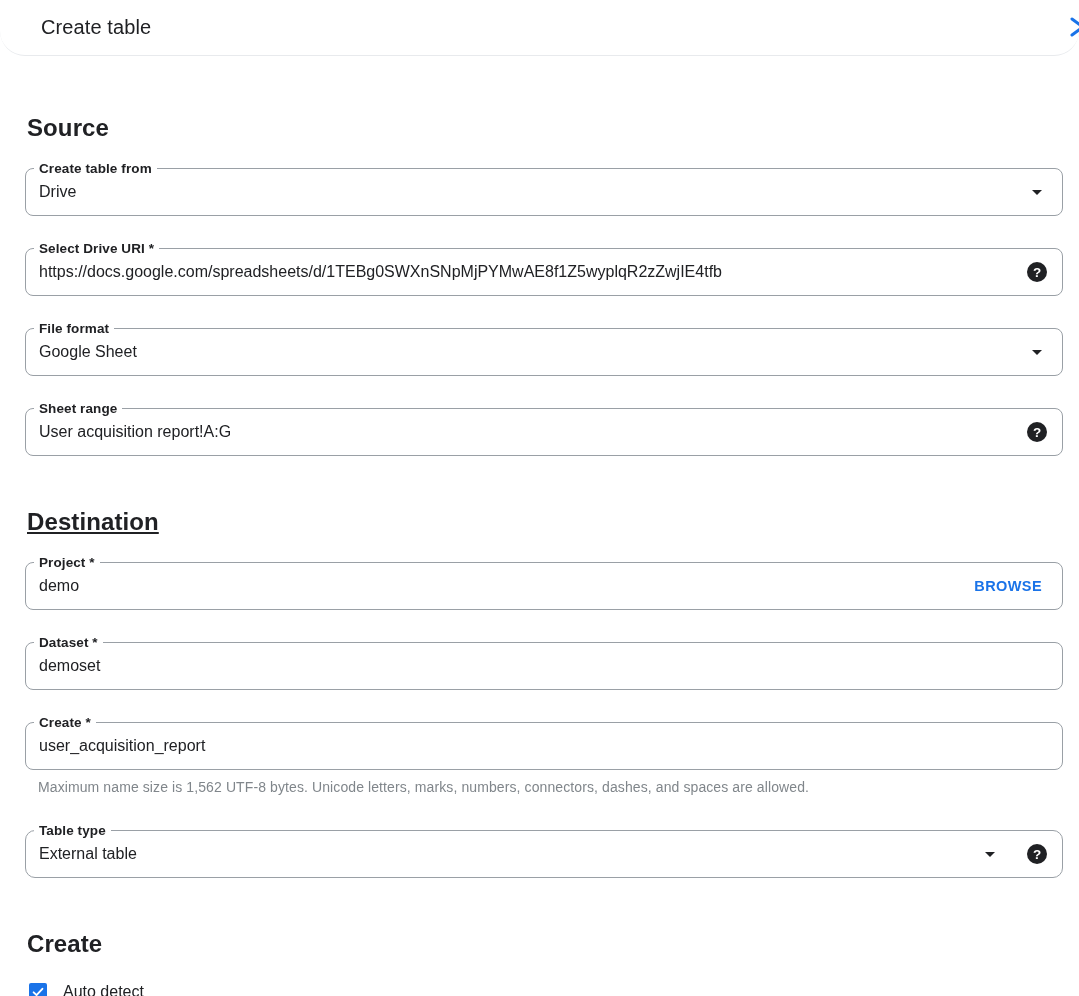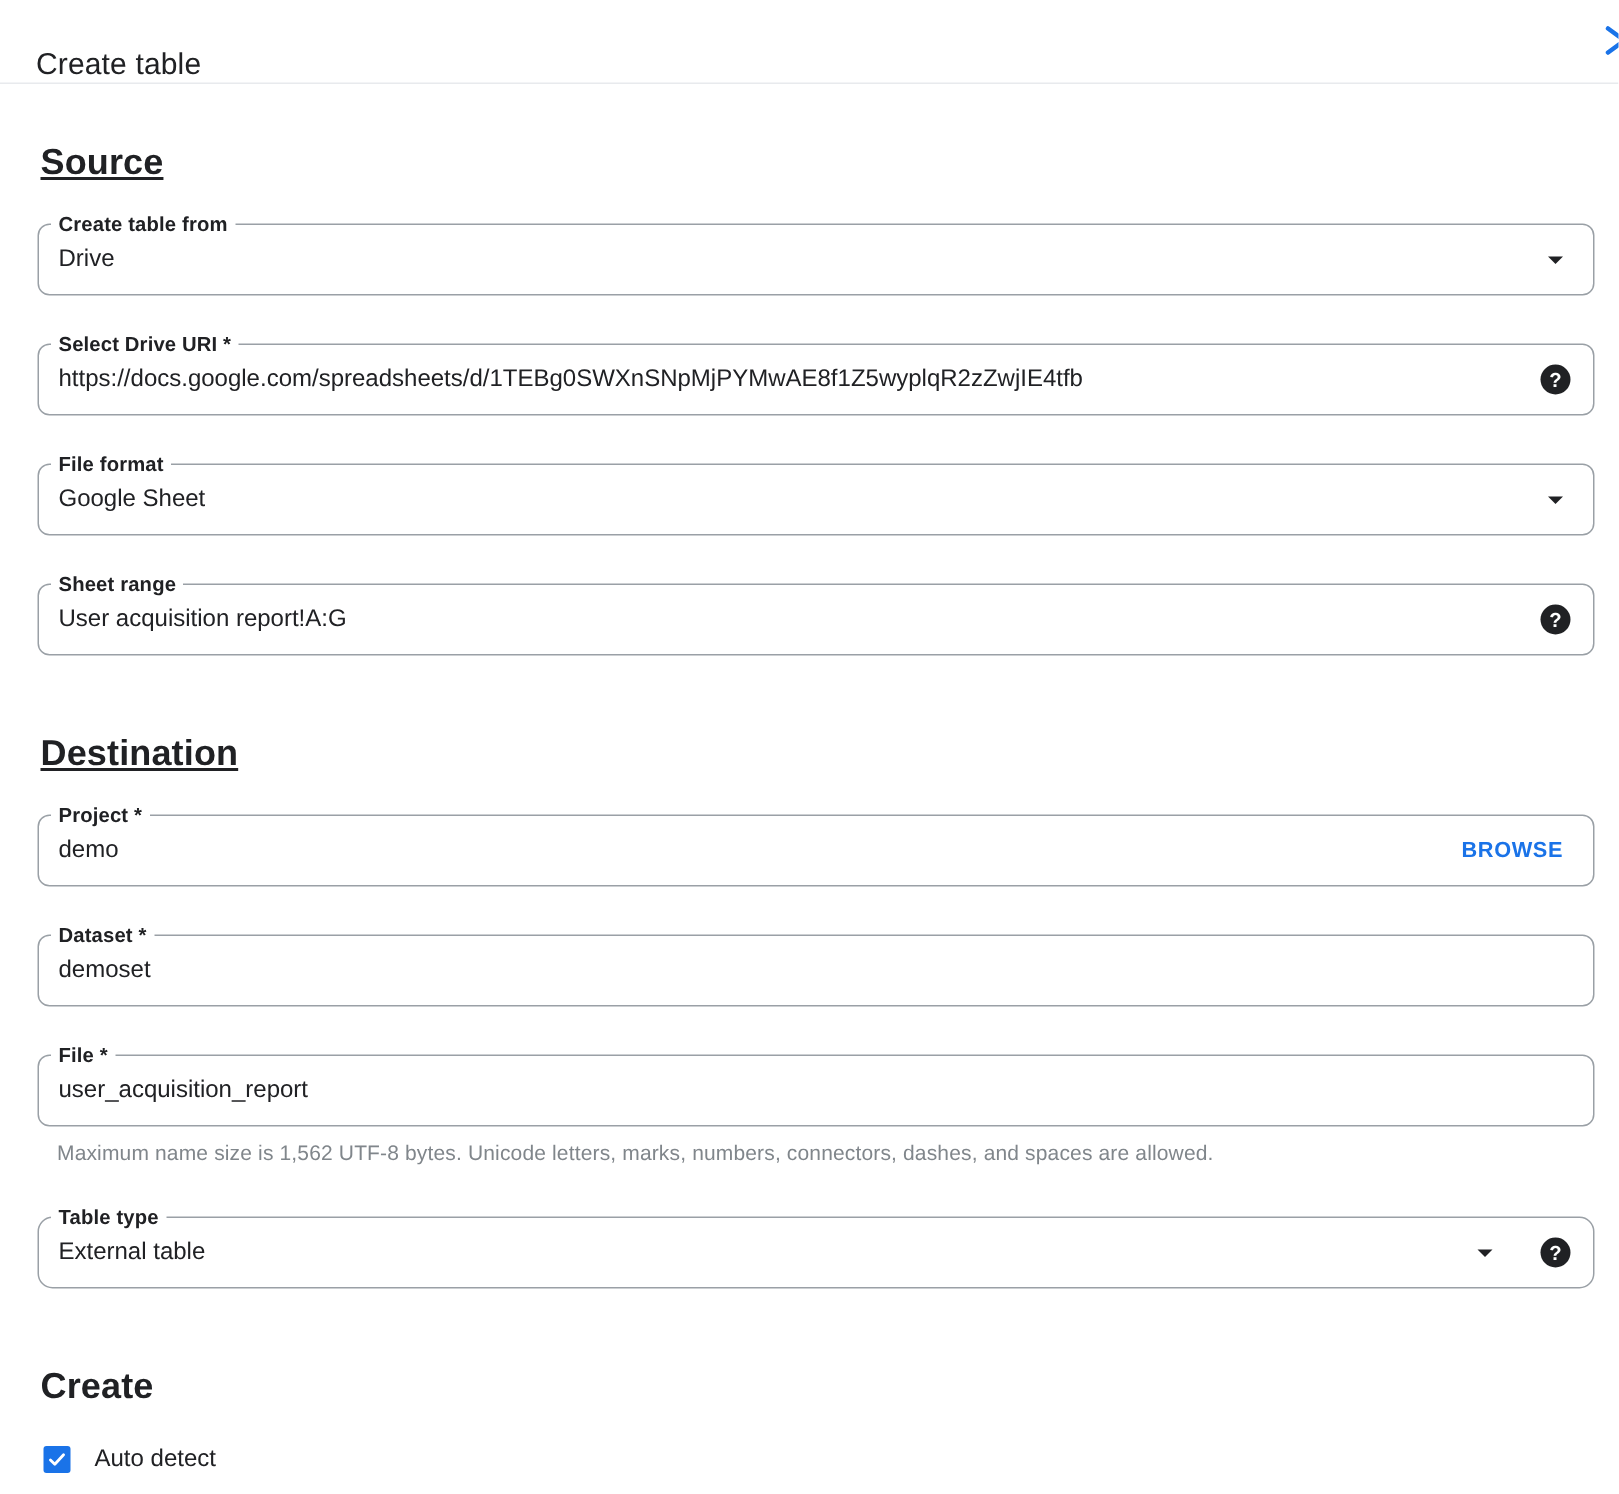--- a/index.html
+++ b/index.html
@@ -11,43 +11,44 @@
     font-family: "Liberation Sans", "DejaVu Sans", sans-serif;
     overflow: hidden;
     position: relative;
   }
 
   
   .panel-header {
     height: 56px;
     border-bottom: 1px solid #e8eaed;
     display: flex;
-    align-items: flex-end;
-    padding-left: 24px;
+    align-items: center;
+    padding-left: 41px;
     position: relative;
+    border-radius: 25px;
   }
   .panel-title { font-size: 20px; letter-spacing: .1px; }
   .collapse-btn {
     position: absolute;
     left: 1063px; top: 13px;
     width: 28px; height: 28px;
     cursor: pointer;
   }
 
   
   .content { padding: 0 16px 0 25px; }
 
   .section-heading {
     font-size: 24px;
     font-weight: 700;
     line-height: 28px;
     margin: 0 0 0 2px;
     letter-spacing: .1px;
   }
-  #source-heading      { margin-top: 39px; text-decoration: underline; }
+  #source-heading      { margin-top: 58px; }
   #destination-heading { margin-top: 52px; text-decoration: underline; }
   #schema-heading      { margin-top: 52px; }
 
   
   .field {
     position: relative;
     height: 48px;
     border: 1px solid #9aa0a6;
     border-radius: 8px;
     display: flex;
@@ -195,21 +196,21 @@
     <input class="field-value" type="text" value="demo" style="">
     <span class="browse-link">BROWSE</span>
   </div>
 
   <div class="field">
     <span class="field-label">Dataset *</span>
     <input class="field-value" type="text" value="demoset" style="">
   </div>
 
   <div class="field">
-    <span class="field-label">File *</span>
+    <span class="field-label">Create *</span>
     <input class="field-value" type="text" value="user_acquisition_report" style="">
   </div>
   <div class="helper-text">Maximum name size is 1,562 UTF-8 bytes. Unicode letters, marks, numbers, connectors, dashes, and spaces are allowed.</div>
 
   <div class="field after-helper">
     <span class="field-label">Table type</span>
     <span class="field-value">External table</span>
     <span class="caret with-help"></span>
     <span class="help-icon">?</span>
   </div>

